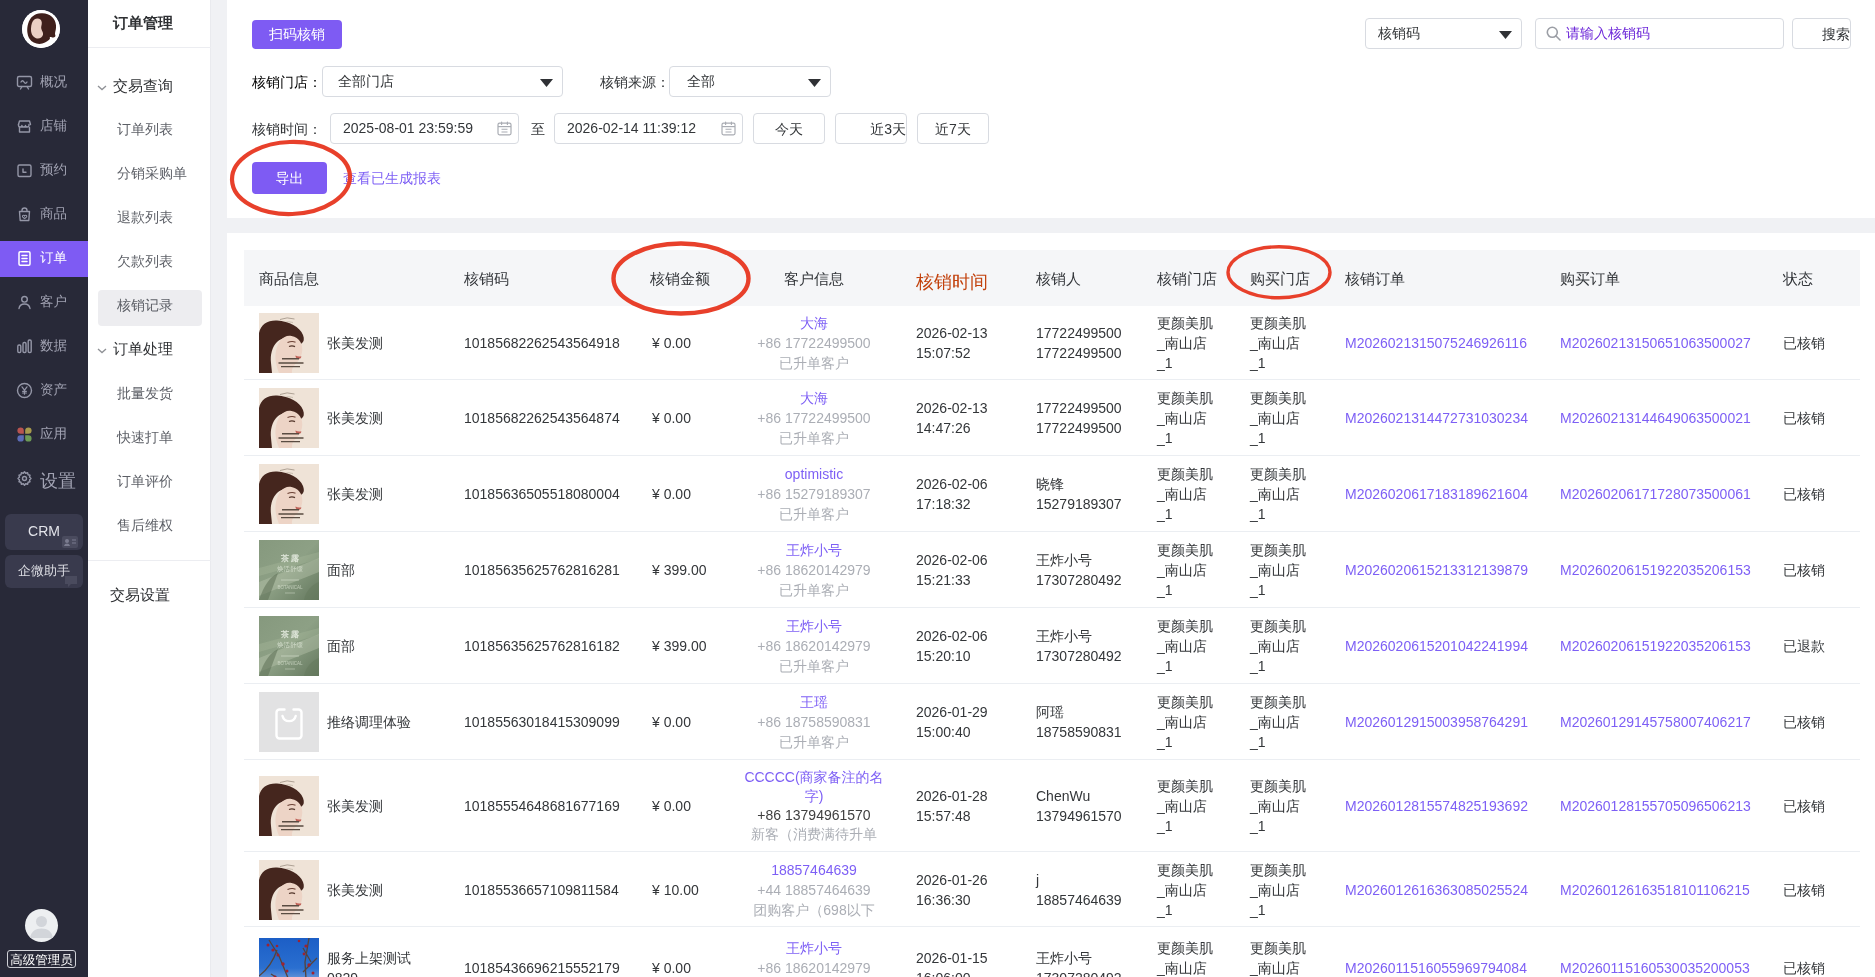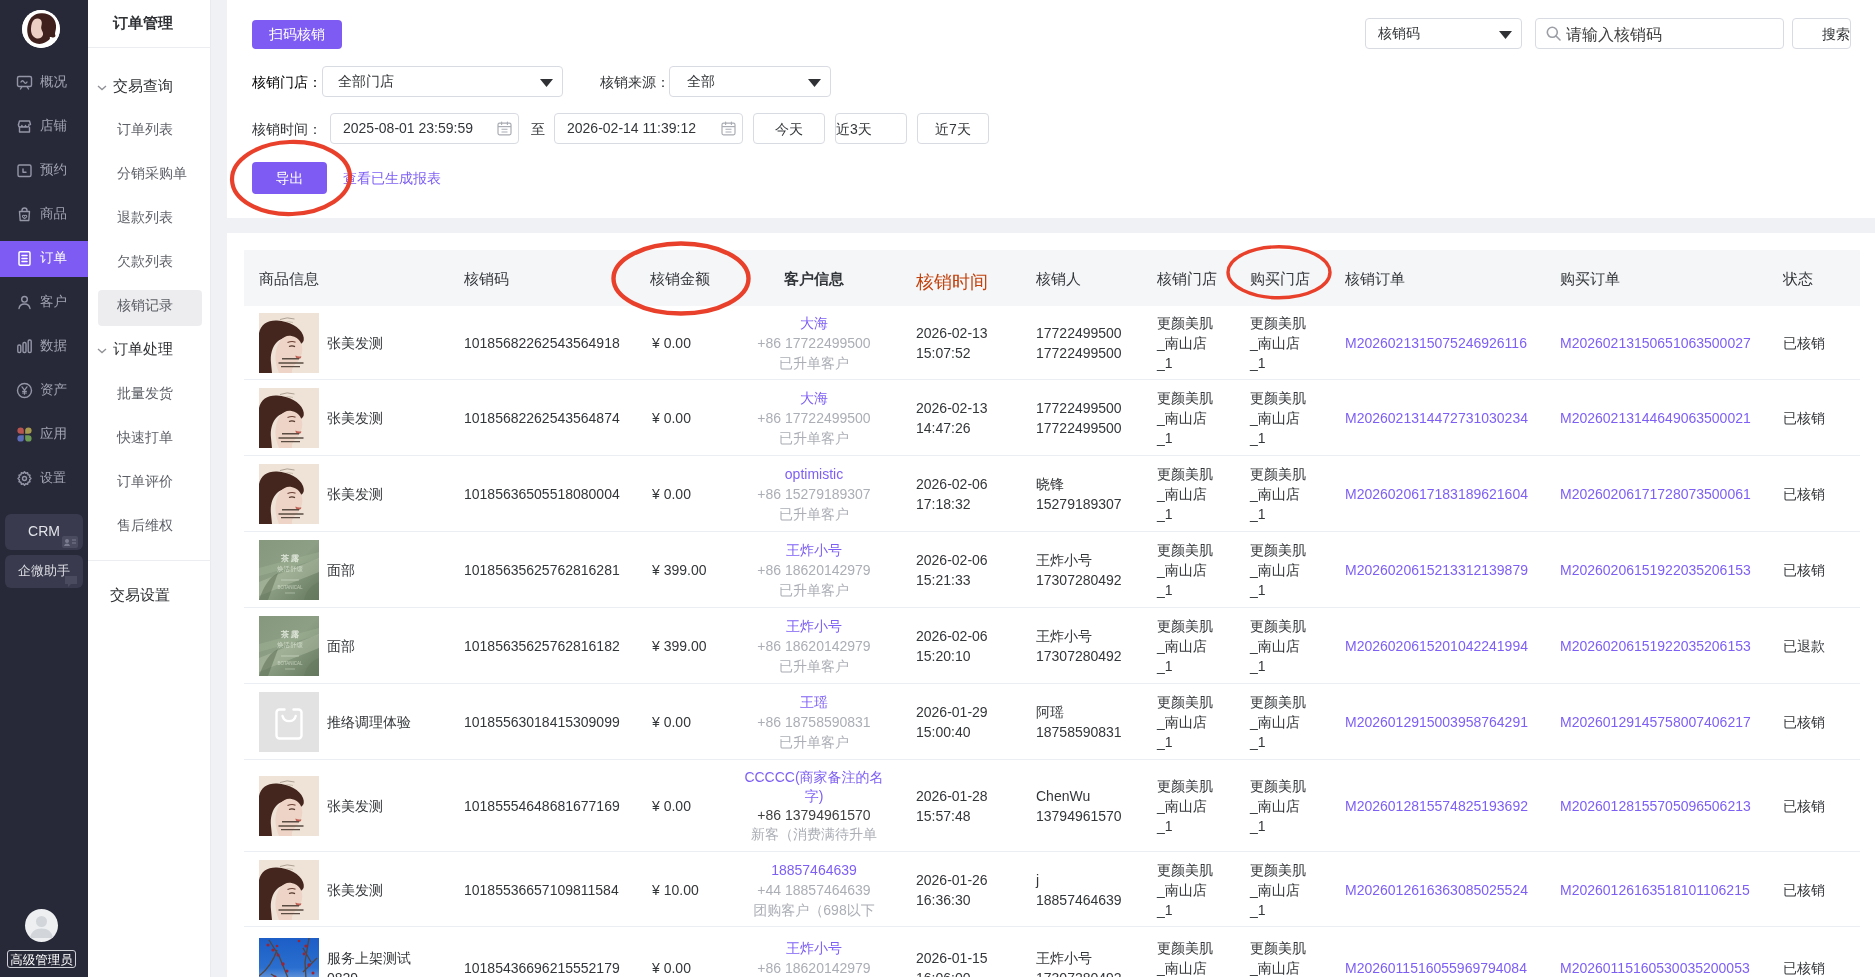--- a/index.html
+++ b/index.html
@@ -90,21 +90,21 @@
           <path d="M9.2 9.2v3.2a3.2 3.2 0 103.2-3.2z" fill="#6d9b56"></path>
         </svg>
       </div>
       <div style="position:absolute;left:40px;top:425px;font-size:13.5px;color:#a2a3b3">应用</div>
       <div style="position:absolute;left:16px;top:470px;width:17px;height:17px">
         <svg width="17" height="17" viewBox="0 0 17 17">
           <path d="M8.5 1.8l1.2 1.5 1.9-.5.5 1.9 1.9.5-.5 1.9 1.5 1.4-1.5 1.4.5 1.9-1.9.5-.5 1.9-1.9-.5-1.2 1.5-1.2-1.5-1.9.5-.5-1.9-1.9-.5.5-1.9-1.5-1.4 1.5-1.4-.5-1.9 1.9-.5.5-1.9 1.9.5z" fill="none" stroke="#9496a7" stroke-width="1.4" stroke-linecap="round" stroke-linejoin="round"></path>
           <circle cx="8.5" cy="8.5" r="2" fill="none" stroke="#9496a7" stroke-width="1.4" stroke-linecap="round" stroke-linejoin="round"></circle>
         </svg>
       </div>
-      <div style="position:absolute;left:40px;top:469px;font-size:13px;color:#a2a3b3">设置</div>
+      <div style="position:absolute;left:40px;top:469px;font-size:18px;color:#a2a3b3">设置</div>
 <div style="position:absolute;left:5px;top:514px;width:78px;height:36px;background:#393a4d;border-radius:6px"></div>
 <div style="position:absolute;left:0;top:523px;width:88px;text-align:center;font-size:14px;color:#e3e4ea">CRM</div>
 <svg style="position:absolute;left:62px;top:536px" width="16" height="12" viewBox="0 0 16 12">
         <rect x="0" y="0" width="16" height="12" rx="2" fill="#4a4b5e"></rect>
         <circle cx="5" cy="5" r="2" fill="#7b7c90"></circle>
         <path d="M2 10c.4-1.7 1.6-2.5 3-2.5s2.6.8 3 2.5z" fill="#7b7c90"></path>
         <path d="M10 4h4M10 7h4" stroke="#7b7c90" stroke-width="1"></path>
       </svg>
 <div style="position:absolute;left:5px;top:555px;width:78px;height:33px;background:#393a4d;border-radius:6px"></div>
 <div style="position:absolute;left:0;top:562px;width:88px;text-align:center;font-size:13px;color:#dcdde3">企微助手</div>
@@ -176,44 +176,44 @@
     <div style="position:absolute;left:567px;top:120px;font-size:14px;color:#333639">2026-02-14 11:39:12</div>
     <div style="position:absolute;left:721px;top:121px">
       <svg width="15" height="15" viewBox="0 0 15 15">
         <rect x="1" y="2.2" width="13" height="11.6" rx="1.5" fill="none" stroke="#a9acb3" stroke-width="1.2"></rect>
         <path d="M1 5.6h13" stroke="#a9acb3" stroke-width="1.2"></path>
         <path d="M4.6 1v2.4M10.4 1v2.4" stroke="#a9acb3" stroke-width="1.2" stroke-linecap="round"></path>
         <path d="M4.5 8.3h6M4.5 11h6" stroke="#a9acb3" stroke-width="1.1"></path>
       </svg>
     </div>
     <div style="position:absolute;left:753px;top:113px;width:72px;height:31px;border:1px solid #d8dbe1;border-radius:4px;background:#fff;font-size:14px;color:#333639;text-align:center;line-height:31px">今天</div>
-    <div style="position:absolute;left:835px;top:113px;width:72px;height:31px;border:1px solid #d8dbe1;border-radius:4px;background:#fff;font-size:14px;color:#333639;text-align:left;line-height:31px">近3天</div>
+    <div style="position:absolute;left:835px;top:113px;width:72px;height:31px;border:1px solid #d8dbe1;border-radius:4px;background:#fff;font-size:14px;color:#333639;text-align:right;line-height:31px">近3天</div>
     <div style="position:absolute;left:917px;top:113px;width:72px;height:31px;border:1px solid #d8dbe1;border-radius:4px;background:#fff;font-size:14px;color:#333639;text-align:center;line-height:31px">近7天</div>
     <div style="position:absolute;left:252px;top:162px;width:75px;height:32px;background:#7e5bf3;border-radius:4px;color:#fff;font-size:14px;text-align:center;line-height:32px">导出</div>
     <div style="position:absolute;left:343px;top:170px;font-size:14px;color:#7d5ff5">查看已生成报表</div>
     <svg style="position:absolute;left:228px;top:139px" width="128" height="80" viewBox="0 0 128 80">
       <ellipse cx="63" cy="39" rx="59" ry="36" fill="none" stroke="#e8402b" stroke-width="4.2" transform="rotate(-2 63 39)"></ellipse>
     </svg>
     <div style="position:absolute;left:1365px;top:18px;width:157px;height:31px;border:1px solid #d8dbe1;border-radius:4px;background:#fff"></div>
     <div style="position:absolute;left:1378px;top:25px;font-size:14px;color:#333639">核销码</div>
     <svg style="position:absolute;left:1499px;top:31px" width="13" height="8" viewBox="0 0 13 8">
       <path d="M0 0h13L6.5 8z" fill="#2f3135"></path>
     </svg>
     <div style="position:absolute;left:1535px;top:18px;width:249px;height:31px;border:1px solid #d8dbe1;border-radius:4px;background:#fff"></div>
     <svg style="position:absolute;left:1546px;top:26px" width="15" height="15" viewBox="0 0 15 15">
       <circle cx="6.3" cy="6.3" r="5" fill="none" stroke="#9b9ea5" stroke-width="1.6"></circle>
       <path d="M10 10l4 4" stroke="#9b9ea5" stroke-width="1.6" stroke-linecap="round"></path>
     </svg>
-    <div style="position:absolute;left:1566px;top:25px;font-size:16px;color:#404040">请输入核销码</div>
+    <div style="position:absolute;left:1566px;top:25px;font-size:14px;color:#6d28d9">请输入核销码</div>
     <div style="position:absolute;left:1792px;top:18px;width:59px;height:31px;border:1px solid #d8dbe1;border-radius:4px;background:#fff;font-size:14px;color:#333639;text-align:right;line-height:31px">搜索</div>
 <div style="position:absolute;left:244px;top:250px;width:1616px;height:56px;background:#f5f6f8"></div>
     <div style="position:absolute;left:259px;top:270px;font-size:15px;font-weight:500;color:#33363a">商品信息</div>
     <div style="position:absolute;left:464px;top:270px;font-size:15px;font-weight:500;color:#33363a">核销码</div>
     <div style="position:absolute;left:650px;top:270px;font-size:15px;font-weight:500;color:#33363a">核销金额</div>
-    <div style="position:absolute;left:784px;top:270px;font-size:15px;font-weight:700;color:#33363a">客户信息</div>
+    <div style="position:absolute;left:784px;top:270px;font-size:15px;font-weight:400;color:#33363a">客户信息</div>
     <div style="position:absolute;left:916px;top:270px;font-size:18px;font-weight:400;color:#c2410c">核销时间</div>
     <div style="position:absolute;left:1036px;top:270px;font-size:15px;font-weight:500;color:#33363a">核销人</div>
     <div style="position:absolute;left:1157px;top:270px;font-size:15px;font-weight:500;color:#33363a">核销门店</div>
     <div style="position:absolute;left:1250px;top:270px;font-size:15px;font-weight:400;color:#33363a">购买门店</div>
     <div style="position:absolute;left:1345px;top:270px;font-size:15px;font-weight:500;color:#33363a">核销订单</div>
     <div style="position:absolute;left:1560px;top:270px;font-size:15px;font-weight:500;color:#33363a">购买订单</div>
     <div style="position:absolute;left:1783px;top:270px;font-size:15px;font-weight:500;color:#33363a">状态</div>
     <div style="position:absolute;left:244px;top:379px;width:1616px;height:1px;background:#ebeef2"></div>
     <div style="position:absolute;left:259px;top:313px;width:60px;height:60px;overflow:hidden">
       <svg width="60" height="60" viewBox="0 0 60 60">

